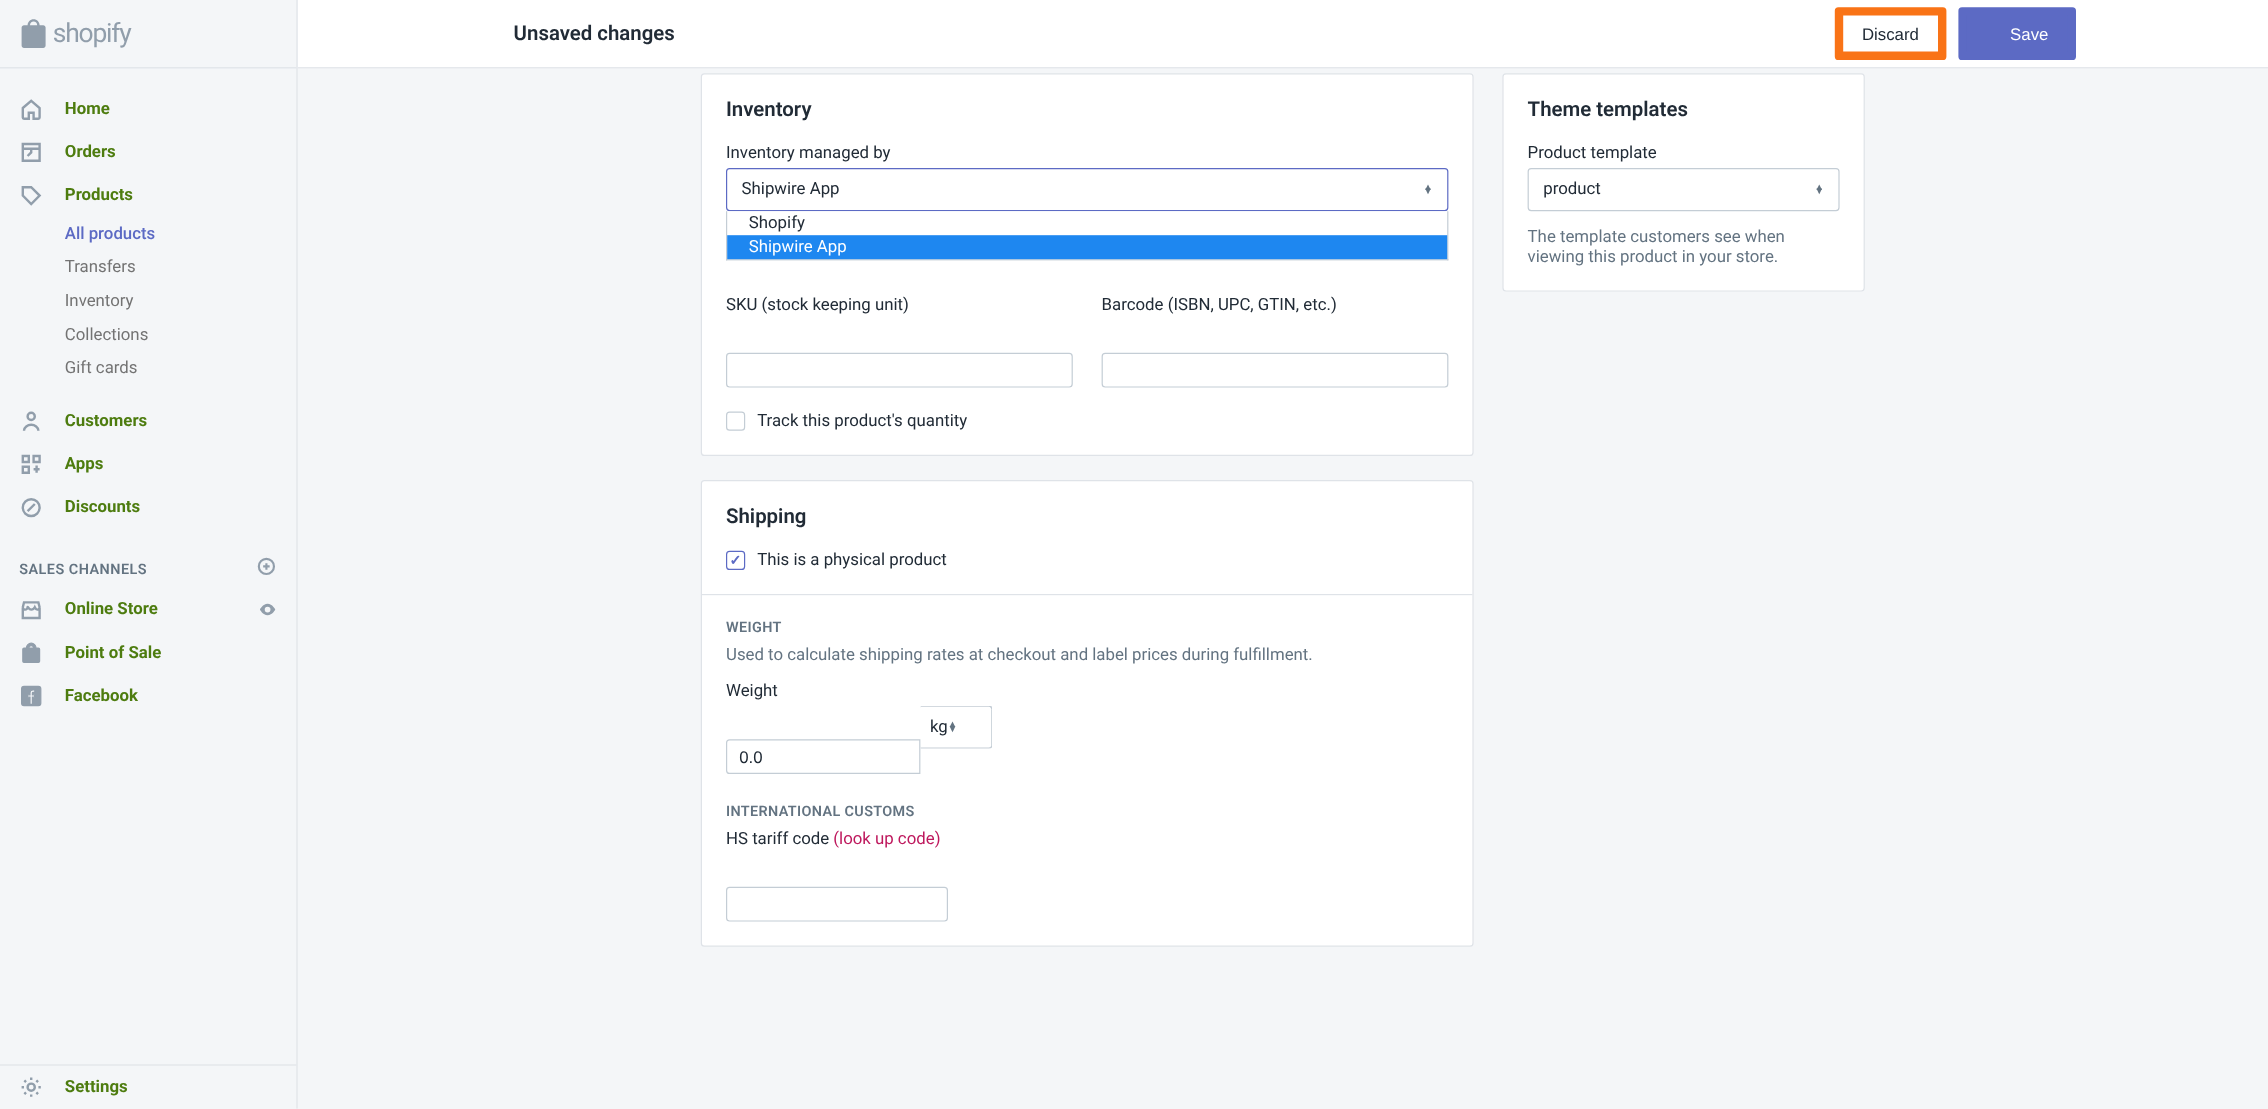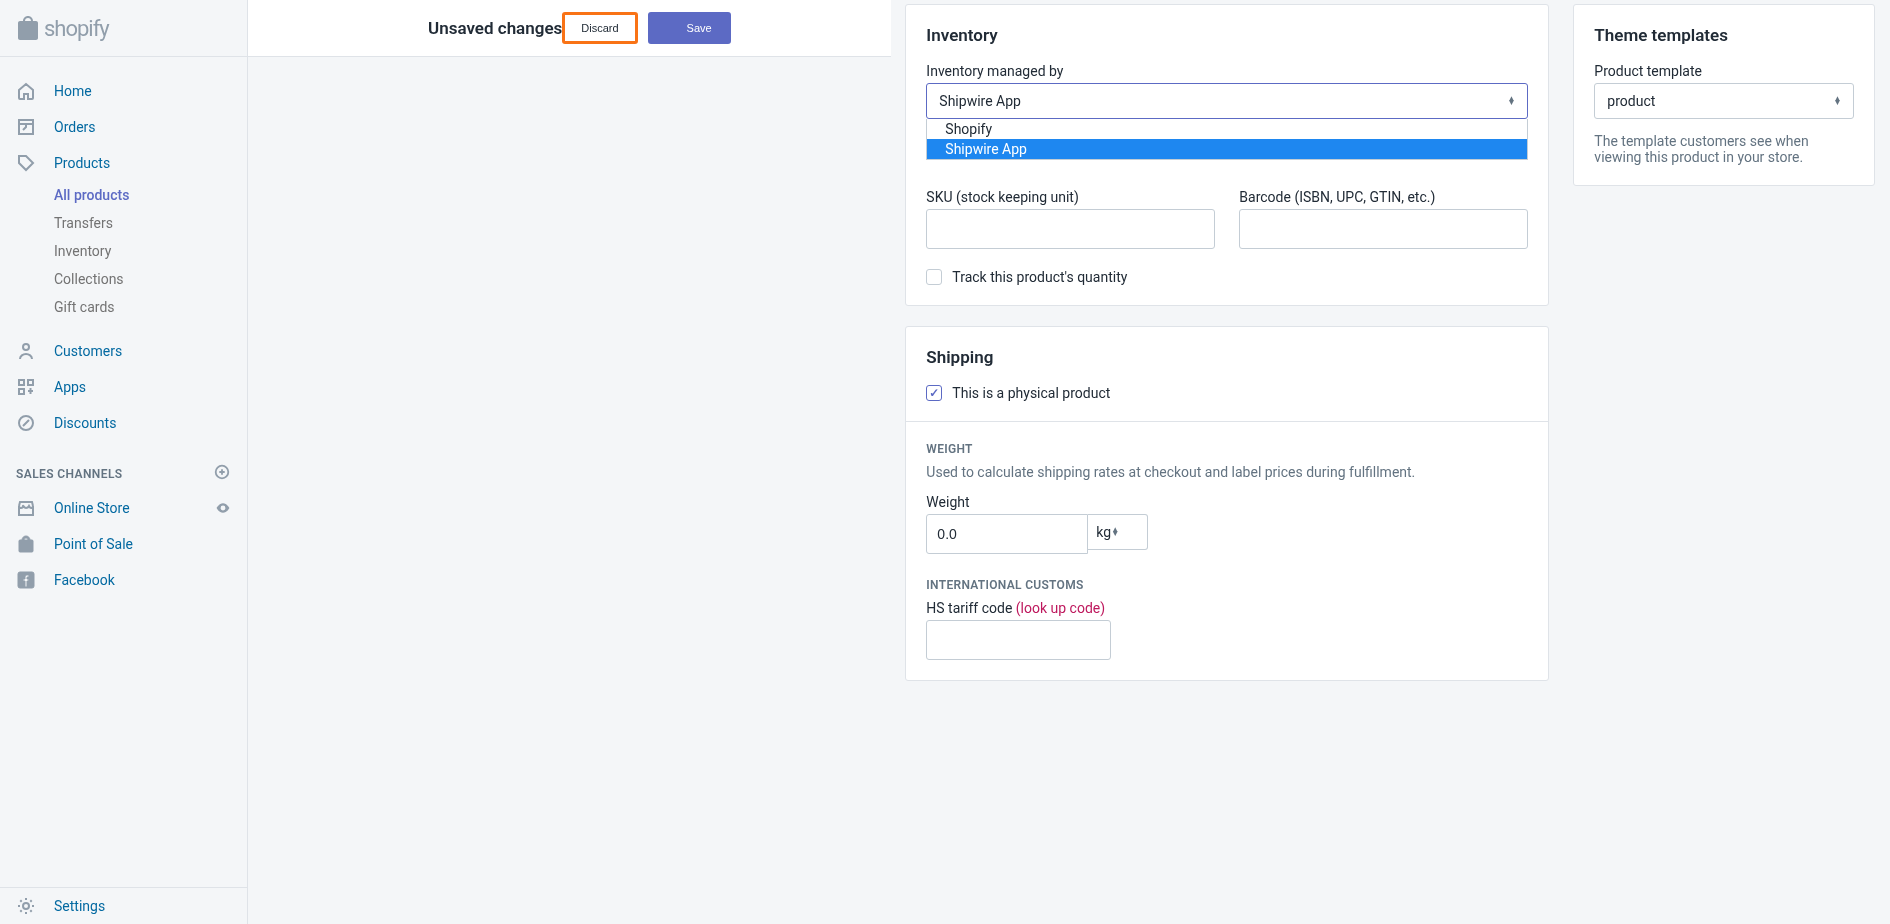--- a/index.html
+++ b/index.html
@@ -33,22 +33,22 @@
   color: #919eab;
   font-weight: 400;
   margin-left: 4px;
   letter-spacing: -1px;
 }
 .nav { padding-top: 16px; flex: 1; overflow-y: auto; }
 .nav-item {
   display: flex;
   align-items: center;
   padding: 8px 16px;
-  color: #0369a1;
-  font-weight: 400;
+  color: #4d7c0f;
+  font-weight: 700;
   cursor: pointer;
 }
 .nav-item.sub {
   padding-left: 54px;
   font-weight: 400;
   color: #737373;
   padding-top: 6px;
   padding-bottom: 6px;
 }
 .nav-item.sub.active { color: #5c6ac4; font-weight: 500; }
@@ -66,42 +66,42 @@
 }
 .nav-section .plus-icon svg { fill: #919eab; }
 .eye-icon { width: 16px; display:flex; align-items:center; justify-content:center; }
 .eye-icon svg { fill: #919eab; }
 .nav-bottom {
   border-top: 1px solid #dfe3e8;
   padding: 0;
 }
 
 
-.main { flex: 1; display: flex; flex-direction: row; min-width: 0; }
+.main { flex: 1; display: flex; flex-direction: column; min-width: 0; }
 .topbar {
   height: 57px;
   background: #fff;
   border-bottom: 1px solid #dfe3e8;
   display: flex;
   align-items: center;
   padding: 0 20px;
 }
 .topbar-title {
   margin-left: 160px;
   font-size: 17px;
   font-weight: 600;
   color: #212b36;
 }
 .topbar-actions { margin-left: auto; margin-right: 140px; display:flex; gap: 10px; }
 .btn {
   padding: 7px 16px;
   border-radius: 3px;
-  font-size: 11px;
+  font-size: 14px;
   cursor: pointer;
-  border: 3px solid #f97316;
+  border: 7px solid #f97316;
   background: #fff;
   color: #212b36;
 }
 .btn.primary {
   background: #5c6ac4;
   border-color: #5c6ac4;
   color: #fff;
   padding-left: 36px;
 }
 
@@ -156,27 +156,28 @@
   color: #637381;
   margin-top: 14px;
 }
 
 .select-wrap, .input {
   position: relative;
   width: 100%;
 }
 .input, select.input-el {
   width: 100%;
-  height: 40px;
+  height: 29px;
   border: 1px solid #c4cdd5;
   border-radius: 3px;
   padding: 0 10px;
   font-size: 14px;
   background: #fff;
   color: #212b36;
+  margin-top: 28px;
 }
 .select-box {
   height: 36px;
   border: 1px solid #5c6ac4;
   border-radius: 3px;
   padding: 0 12px;
   display:flex;
   align-items:center;
   justify-content: space-between;
   background:#fff;

